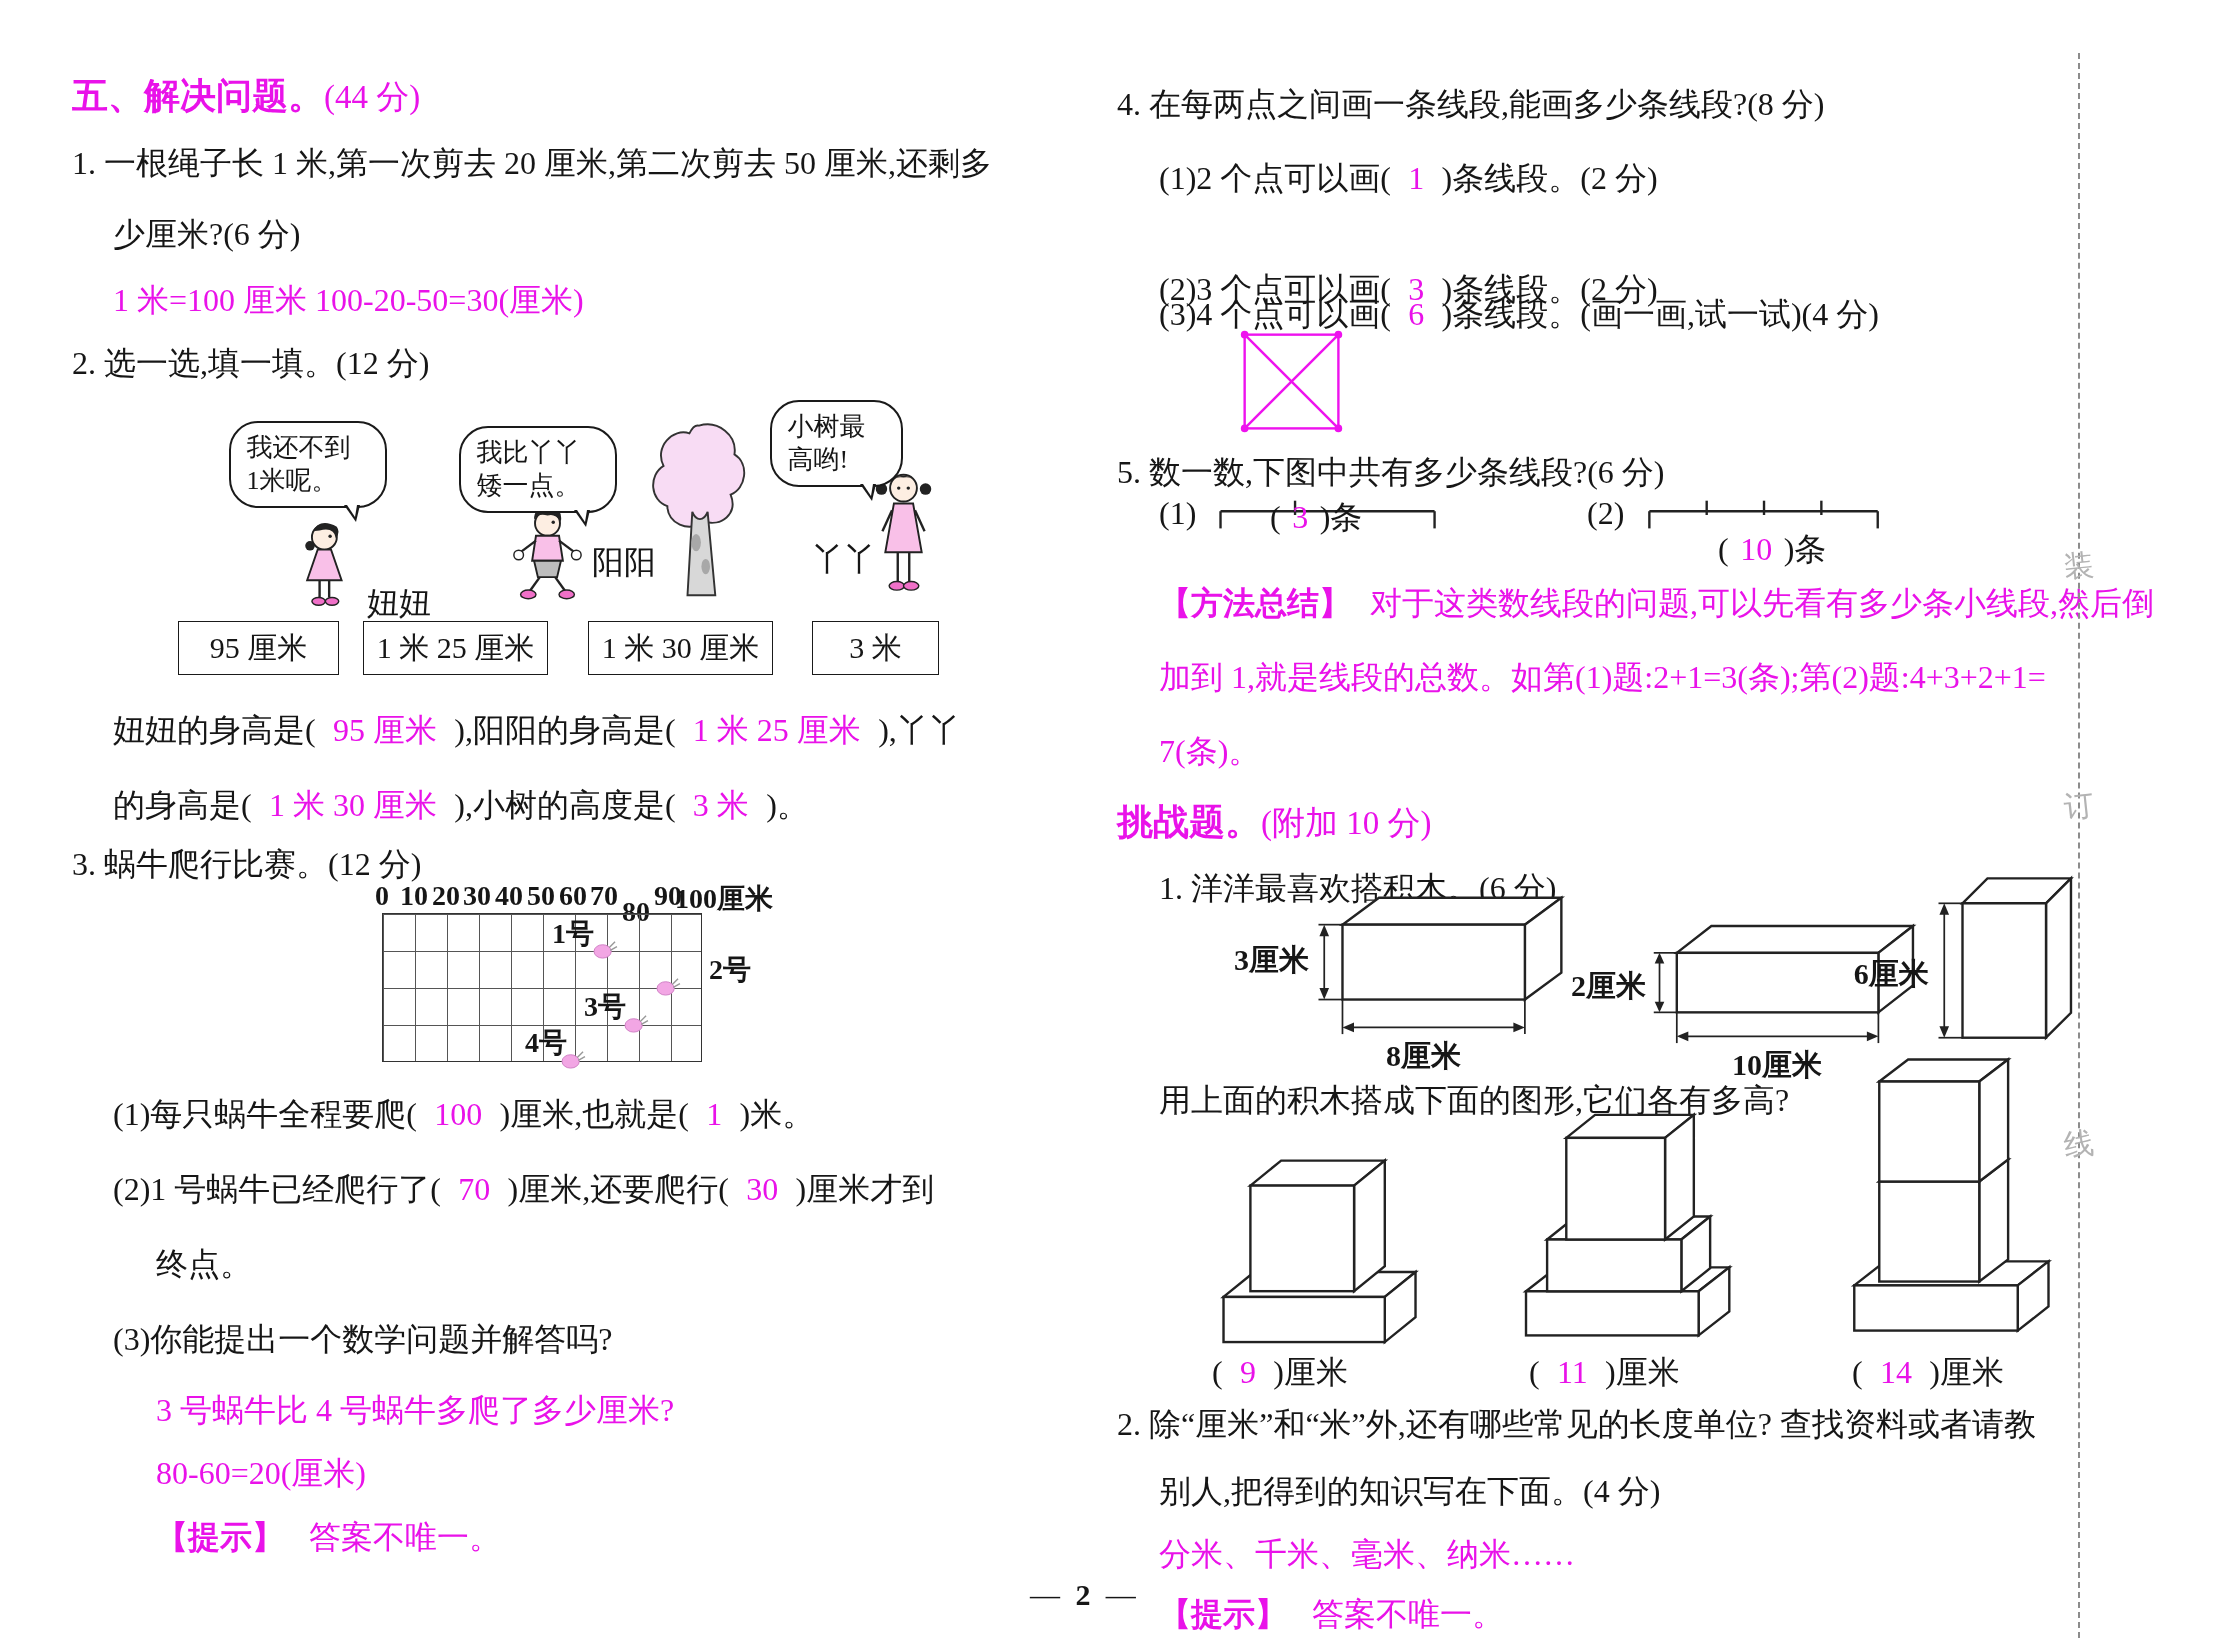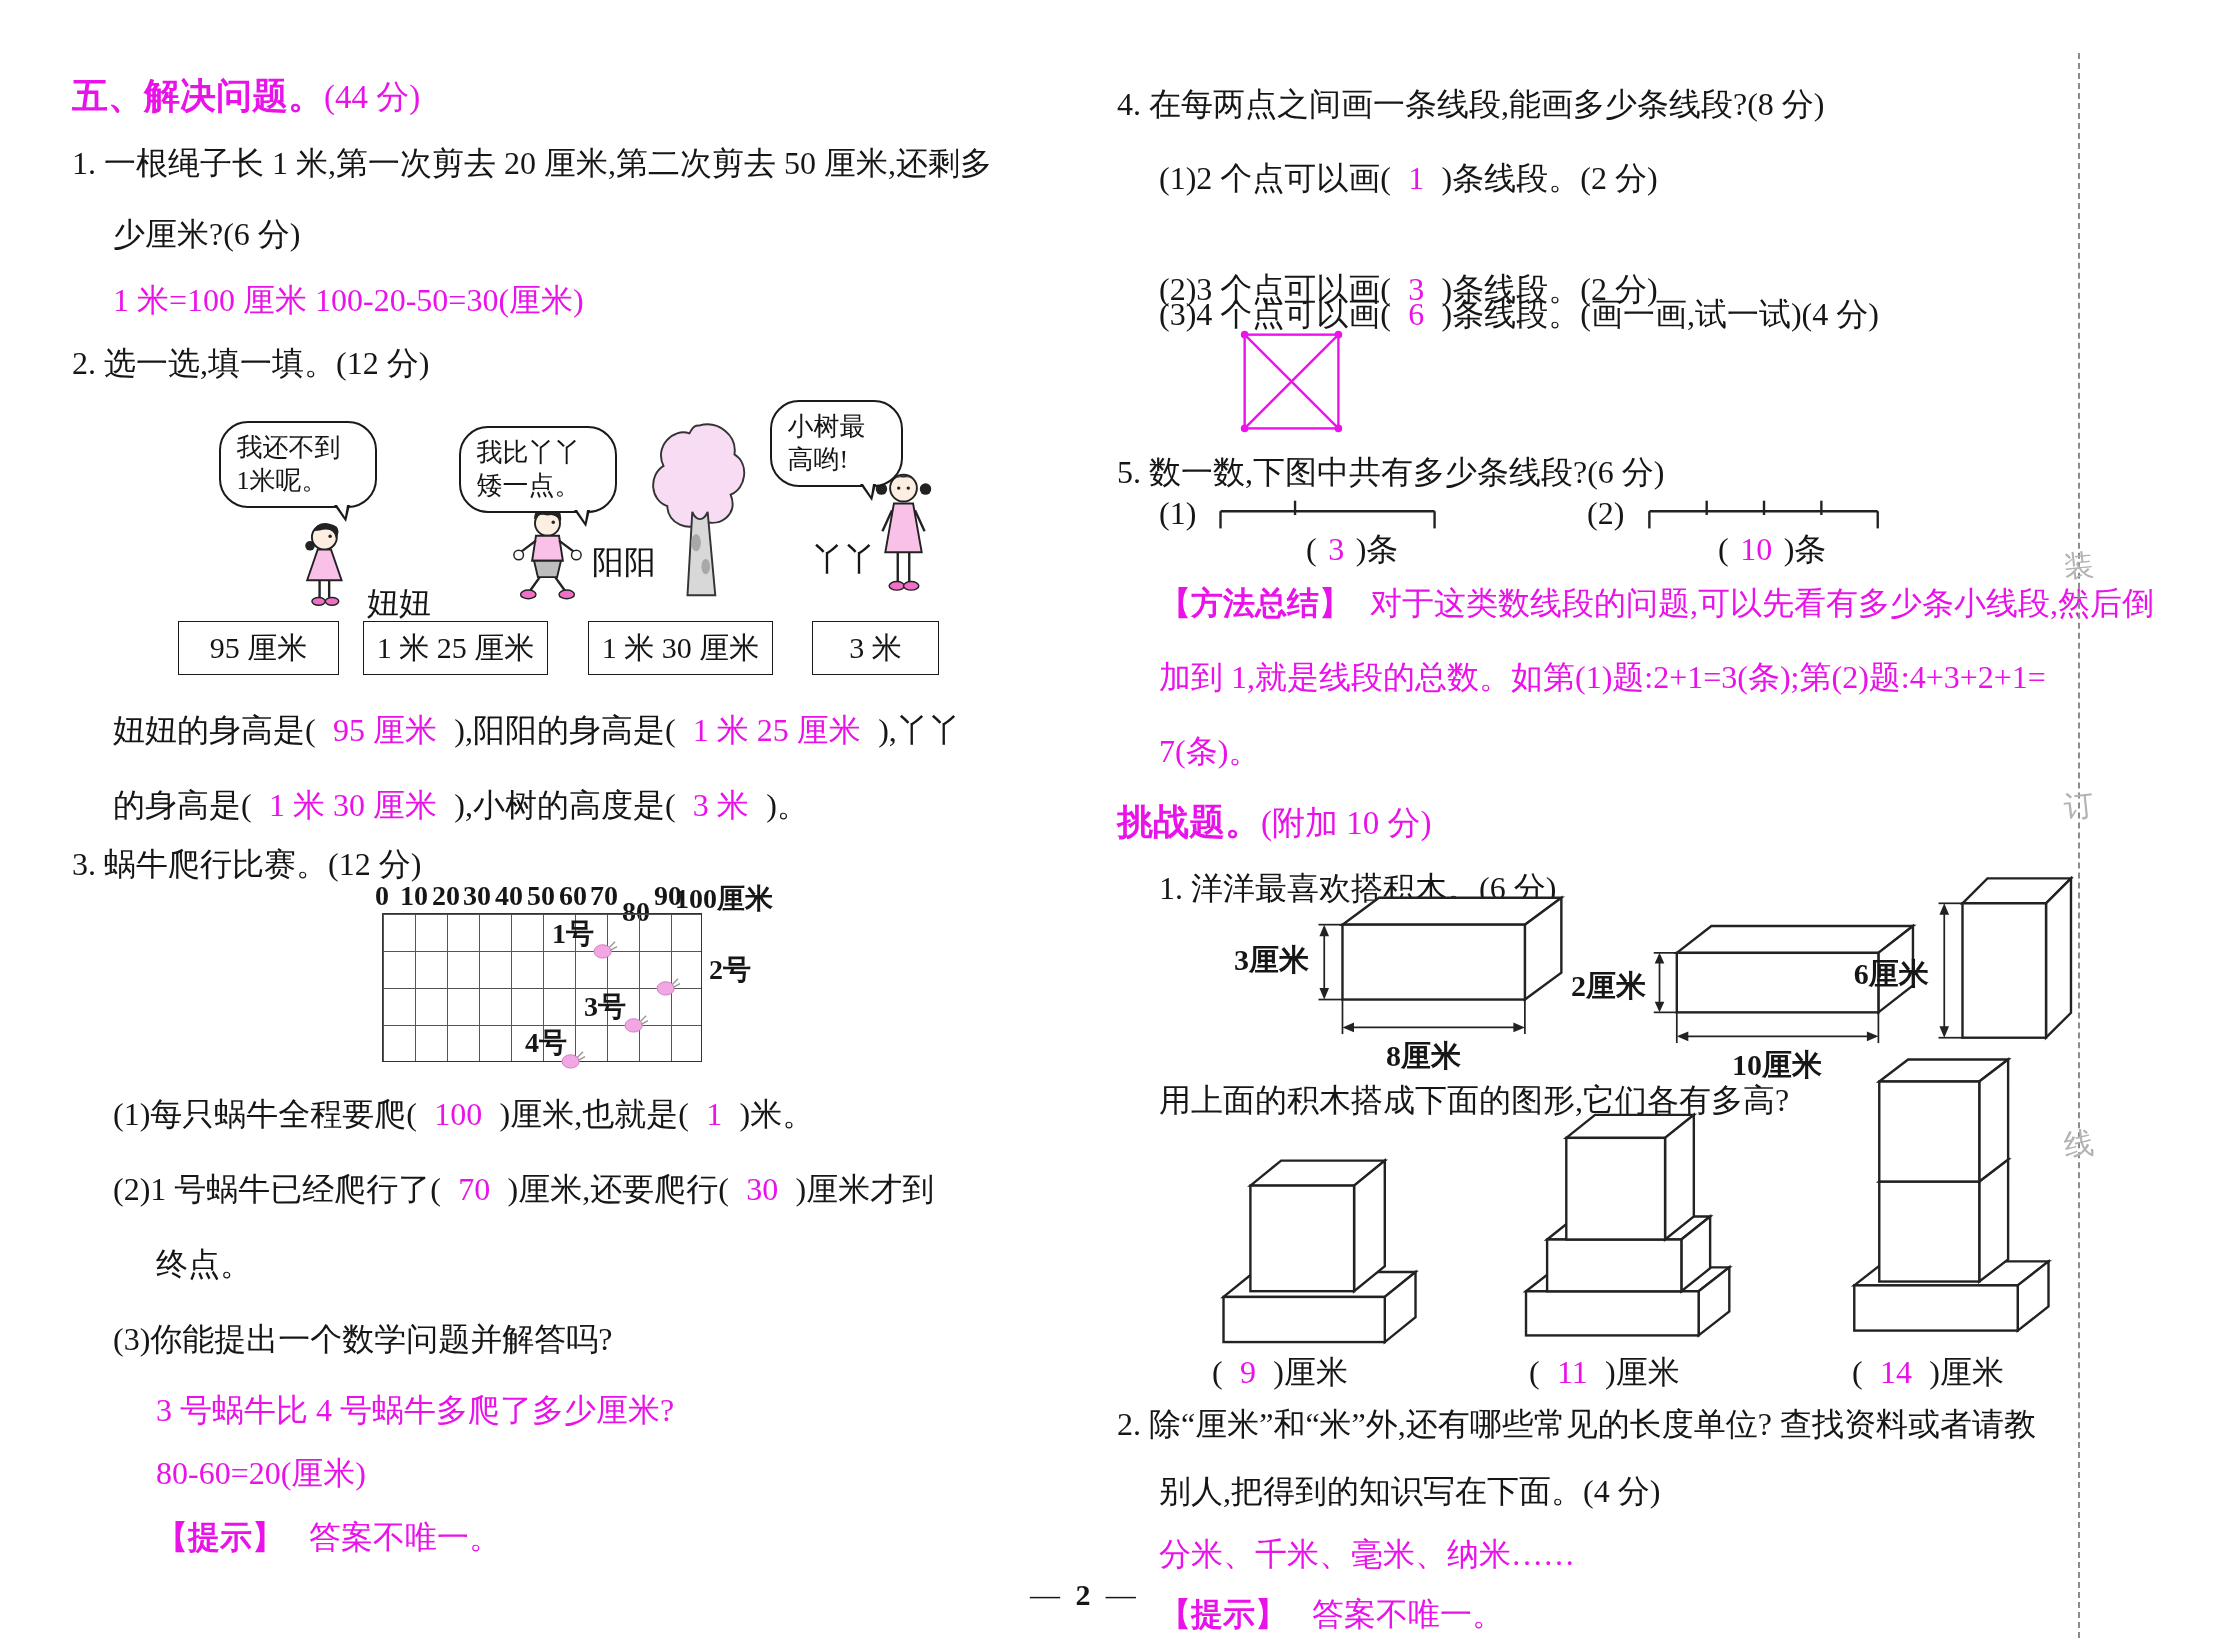--- a/index.html
+++ b/index.html
@@ -40,21 +40,21 @@
 <div id="page">
 
   <div class="t hd pk" style="left:72px;top:75px;"><span class="b">五、解决问题。</span><span style="font-size:33px;">(44 分)</span></div>
 
   <div class="t" style="left:72px;top:144px;">1. 一根绳子长 1 米,第一次剪去 20 厘米,第二次剪去 50 厘米,还剩多</div>
   <div class="t" style="left:113px;top:215px;">少厘米?(6 分)</div>
   <div class="t pk" style="left:113px;top:281px;">1 米=100 厘米    100-20-50=30(厘米)</div>
 
   <div class="t" style="left:72px;top:344px;">2. 选一选,填一填。(12 分)</div>
 
-  <div class="bubble" style="left:219px;top:421px;width:123px;">
+  <div class="bubble" style="left:229px;top:421px;width:123px;">
     <div>我还不到</div>
     <div>1米呢。</div>
   </div>
   <div class="bubble" style="left:459px;top:426px;width:123px;">
     <div>我比丫丫</div>
     <div>矮一点。</div>
   </div>
   <div class="bubble" style="left:770px;top:400px;width:98px;">
     <div>小树最</div>
     <div>高哟!</div>
@@ -194,21 +194,21 @@
 
   <div class="t" style="left:1159px;top:494px;">(1)</div>
   <svg class="figwrap" style="left:1218px;top:494px;" width="221" height="43" viewBox="0 0 230 45">
     <g stroke="#222" stroke-width="2.5" fill="none">
       <line x1="2" y1="18" x2="226" y2="18"></line>
       <line x1="2" y1="18" x2="2" y2="36"></line>
       <line x1="226" y1="18" x2="226" y2="36"></line>
       <line x1="80" y1="7" x2="80" y2="22"></line>
     </g>
   </svg>
-  <div class="t" style="left:1270px;top:530px;margin-left:36px;"><span>(</span><span class="pk gap-s">3</span><span>)条</span></div>
+  <div class="t" style="left:1270px;top:498px;"><span>(</span><span class="pk gap-s">3</span><span>)条</span></div>
 
   <div class="t" style="left:1587px;top:494px;">(2)</div>
   <svg class="figwrap" style="left:1647px;top:494px;" width="235" height="43" viewBox="0 0 245 45">
     <g stroke="#222" stroke-width="2.5" fill="none">
       <line x1="2" y1="18" x2="241" y2="18"></line>
       <line x1="2" y1="18" x2="2" y2="36"></line>
       <line x1="241" y1="18" x2="241" y2="36"></line>
       <line x1="62" y1="7" x2="62" y2="22"></line>
       <line x1="122" y1="7" x2="122" y2="22"></line>
       <line x1="182" y1="7" x2="182" y2="22"></line>

